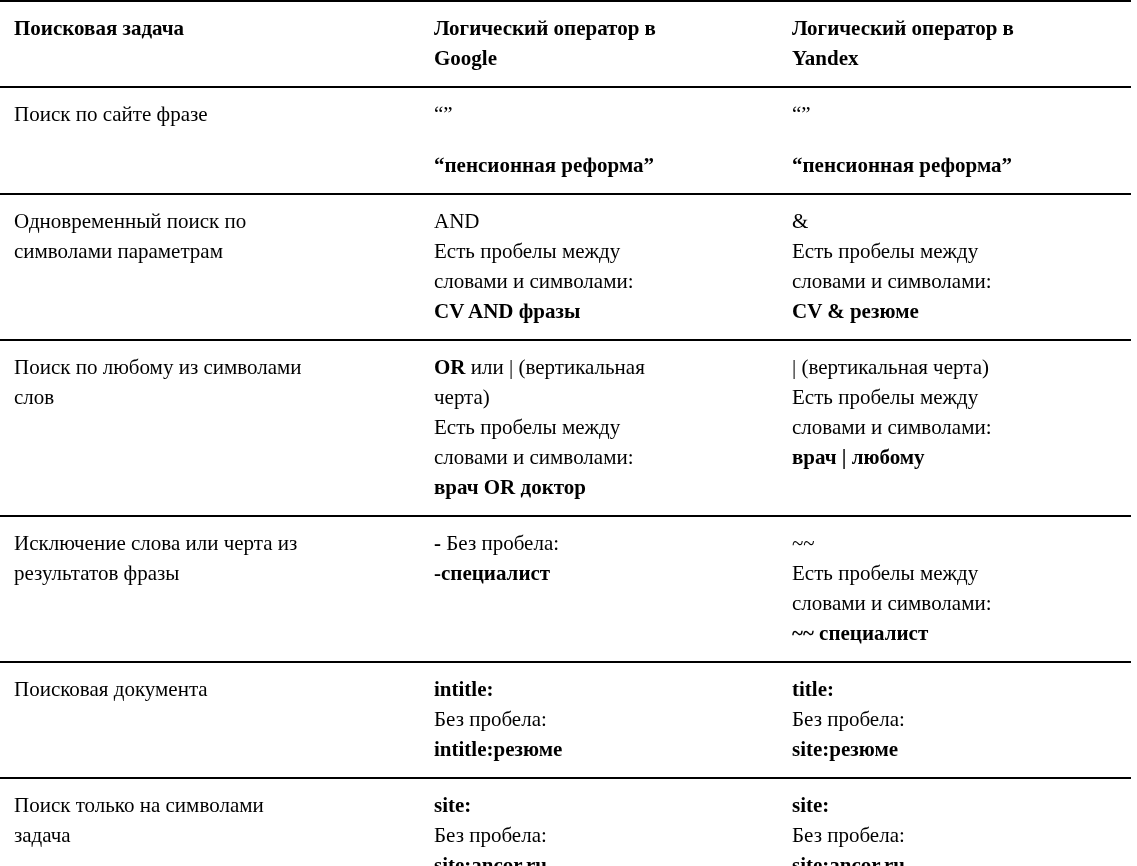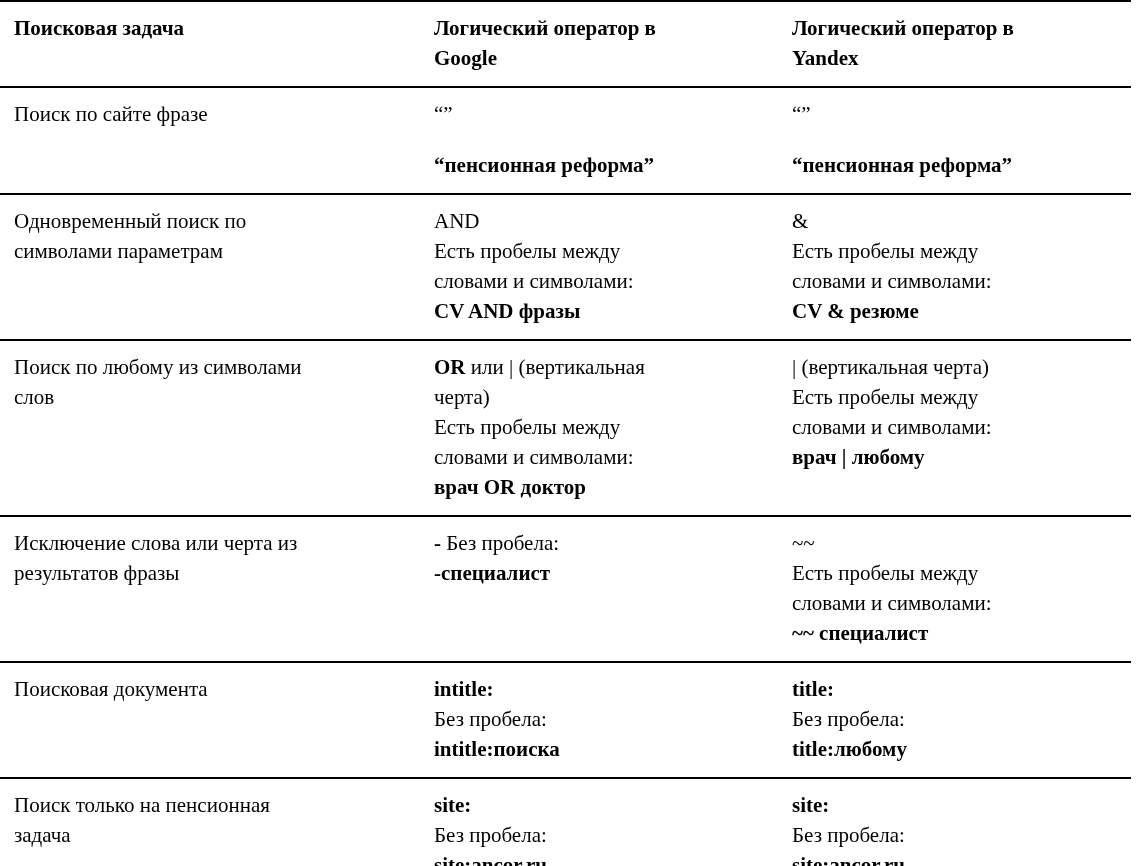--- a/index.html
+++ b/index.html
@@ -132,31 +132,31 @@
             <div class="line"><span class="b">~~ специалист</span></div>
           </td>
         </tr>
         <tr class="row-4">
           <td>
             <div class="line"><span class="">Поисковая документа</span></div>
           </td>
           <td>
             <div class="line"><span class="b">intitle:</span></div>
             <div class="line"><span class="">Без пробела:</span></div>
-            <div class="line"><span class="b">intitle:поиска</span></div>
+            <div class="line"><span class="b">intitle:резюме</span></div>
           </td>
           <td>
             <div class="line"><span class="b">title:</span></div>
             <div class="line"><span class="">Без пробела:</span></div>
-            <div class="line"><span class="b">title:любому</span></div>
+            <div class="line"><span class="b">site:резюме</span></div>
           </td>
         </tr>
         <tr class="row-5">
           <td>
-            <div class="line"><span class="">Поиск только на пенсионная</span></div>
+            <div class="line"><span class="">Поиск только на символами</span></div>
             <div class="line"><span class="">задача</span></div>
           </td>
           <td>
             <div class="line"><span class="b">site:</span></div>
             <div class="line"><span class="">Без пробела:</span></div>
             <div class="line"><span class="b">site:ancor.ru</span></div>
           </td>
           <td>
             <div class="line"><span class="b">site:</span></div>
             <div class="line"><span class="">Без пробела:</span></div>

